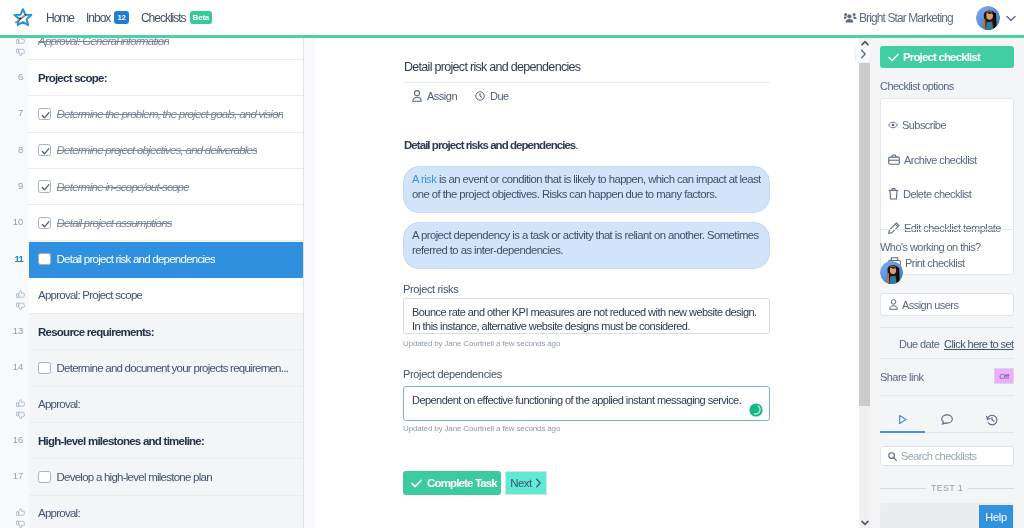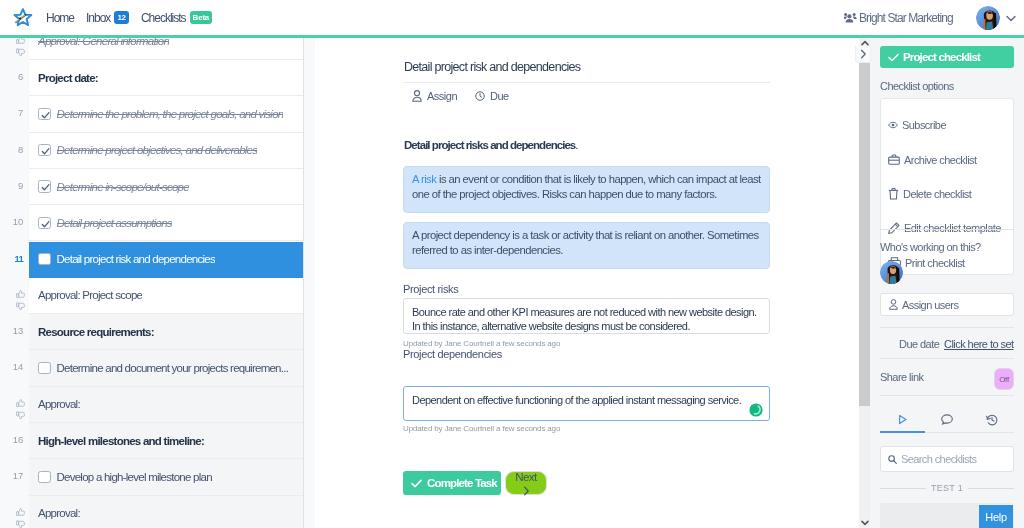--- a/index.html
+++ b/index.html
@@ -45,52 +45,52 @@
   .thumbs { position:absolute; left:0; width:29px; display:flex; flex-direction:column; align-items:center; gap:3.5px; padding-left:11px;}
 
   
   .mid { position:absolute; left:0px; top:0px; width:859px; height:528px; background:#fff; overflow:hidden; clip-path:inset(38px 0 0 315px); }
   .task-title { position:absolute; left:404px; top:60px; font-size:12.5px; letter-spacing:-0.7px; color:#2b3b51; }
   .title-rule { position:absolute; left:403px; top:82px; width:367px; height:1px; background:#e9ecef; }
   .meta { position:absolute; left:412px; top:90px; display:flex; align-items:center; font-size:11px; letter-spacing:-0.5px; color:#4e5d74;}
   .meta-item { display:flex; align-items:center; gap:5px; margin-right:18px;}
   .para-bold { position:absolute; left:404px; top:139px; font-size:11.5px; letter-spacing:-0.95px; font-weight:bold; color:#2b3b51;}
   .para-bold span.n { font-weight:normal; }
-  .infobox { position:absolute; left:403px; width:367px; background:#d2e4fa; border:1px solid #c3daf6; border-radius:4px; padding:5px 7px 10px 8px; font-size:11.3px; letter-spacing:-0.55px; color:#3d4f66; line-height:15px; }
+  .infobox { position:absolute; left:403px; width:367px; background:#d2e4fa; border:1px solid #c3daf6; border-radius:16px; padding:5px 7px 10px 8px; font-size:11.3px; letter-spacing:-0.55px; color:#3d4f66; line-height:15px; }
   .infobox a { color:#3a93e8; text-decoration:none; }
   .fieldlabel { position:absolute; left:403px; font-size:11px; letter-spacing:-0.35px; color:#42526e; }
   .fieldbox { position:absolute; left:403px; width:367px; border:1px solid #d8dde4; border-radius:3px; padding:6px 8px; font-size:11px; letter-spacing:-0.55px; color:#2b3b51; line-height:1.3; background:#fff;}
   .fieldbox.active { border-color:#78b0ec; }
   .updated { position:absolute; left:403px; font-size:8px; letter-spacing:-0.15px; color:#8f9bab; }
   .spinner { position:absolute; right:6px; bottom:3px; width:14px; height:14px; }
   .btn-complete { position:absolute; left:403px; top:471px; width:98px; height:24px; background:#3ccb9e; border-radius:3px; color:#fff; font-size:11.5px; letter-spacing:-0.85px; font-weight:bold; display:flex; align-items:center; padding-left:8px; gap:5px; }
-  .btn-next { position:absolute; left:505px; top:471px; width:42px; height:24px; background:#84cc16; border:1px solid #dcdfe4; border-radius:9px; color:#42526e; font-size:11.5px; letter-spacing:-0.5px; display:flex; align-items:center; justify-content:center; gap:3px;flex-direction:column; }
+  .btn-next { position:absolute; left:505px; top:471px; width:42px; height:24px; background:#5eead4; border:1px solid #dcdfe4; border-radius:0; color:#42526e; font-size:11.5px; letter-spacing:-0.5px; display:flex; align-items:center; justify-content:center; gap:3px; }
 
   
   .scrollbar { position:absolute; left:859px; top:38px; width:11px; height:490px; background:#f0f0f0; }
   .sb-up { position:absolute; left:859px; top:38px; width:11px; height:10px; background:#f1f1f1; display:flex; align-items:center; justify-content:center;}
   .sb-down { position:absolute; left:859px; top:517px; width:11px; height:11px; background:#f1f1f1; display:flex; align-items:center; justify-content:center;}
   .sb-thumb { position:absolute; left:859px; top:63px; width:11px; height:343px; background:#cbcbcb; }
   .collapse-btn { position:absolute; left:855px; top:46px; width:16px; height:17px; background:#fafbfc; border:1px solid #eceef0; border-top:none; border-radius:0 0 3px 3px; display:flex; align-items:center; justify-content:center; z-index:12;}
 
   
   .right { position:absolute; left:870px; top:0px; width:154px; height:528px; background:#f4f5f7; clip-path:inset(38px 0 0 0); }
   .r-complete { position:absolute; left:10px; top:46px; width:134px; height:22px; background:#41cfa2; border-radius:3px; color:#fff; font-size:11.5px; letter-spacing:-0.85px; font-weight:bold; display:flex; align-items:center; padding-left:8px; gap:4px;}
   .r-label { position:absolute; left:10px; font-size:11px; letter-spacing:-0.55px; color:#5a6880; white-space:nowrap; }
   .r-card { position:absolute; left:10px; width:134px; background:#fff; border:1px solid #e4e7eb; border-radius:3px; padding:3px 0 0 0;}
   .r-opt { display:flex; align-items:center; gap:4px; height:22.4px; padding:0 0 0 7px; font-size:11px; letter-spacing:-0.55px; color:#5a6880; white-space:nowrap;margin-top:12px;}
   .r-sep { position:absolute; left:10px; width:134px; height:1px; background:#e2e5e9; }
   .r-avatar { position:absolute; left:10px; width:23px; height:23px; border-radius:50%; overflow:hidden;}
   .r-assign { position:absolute; left:10px; width:134px; height:23px; background:#fff; border:1px solid #dfe2e7; border-radius:3px; display:flex; align-items:center; padding-left:8px; gap:4px; font-size:11px; letter-spacing:-0.55px; color:#5a6880;}
   .r-link { color:#42526e; text-decoration:underline; font-size:11px; letter-spacing:-0.55px; white-space:nowrap;}
-  .r-off { position:absolute; width:20px; height:22px; background:#f0abfc; border:1px solid #d6dae0; border-radius:6px; font-size:8px; letter-spacing:-0.3px; color:#5a6880; display:flex; align-items:center; justify-content:center;}
+  .r-off { position:absolute; width:20px; height:16px; background:#f0abfc; border:1px solid #d6dae0; border-radius:0; font-size:8px; letter-spacing:-0.3px; color:#5a6880; display:flex; align-items:center; justify-content:center;}
   .r-tabs { position:absolute; left:10px; width:134px; height:26px; display:flex; }
   .r-tab { flex:1; display:flex; align-items:center; justify-content:center; border-bottom:1px solid #e2e5e9;}
   .r-tab.active { border-bottom:2px solid #4392e4; }
-  .r-search { position:absolute; left:10px; width:134px; height:26px; background:#fff; border:1px solid #dfe2e7; border-radius:3px; display:flex; align-items:center; padding-left:7px; gap:4px; font-size:11px; letter-spacing:-0.6px; color:#9aa6b6;}
+  .r-search { position:absolute; left:10px; width:134px; height:20px; background:#fff; border:1px solid #dfe2e7; border-radius:3px; display:flex; align-items:center; padding-left:7px; gap:4px; font-size:11px; letter-spacing:-0.6px; color:#9aa6b6;}
   .r-divider-label { position:absolute; left:10px; width:134px; display:flex; align-items:center; gap:5px; font-size:9px; color:#96a1b1; letter-spacing:.3px;}
   .r-divider-label:before, .r-divider-label:after { content:""; flex:1; height:1px; background:#d8dce2;}
   .r-bottomcard { position:absolute; left:10px; width:134px; height:30px; background:#ebecee; border-radius:2px; overflow:hidden;}
   .helpbtn { position:absolute; left:979px; top:505px; width:34px; height:23px; background:#3292dd; color:#fff; font-size:11px; letter-spacing:-0.3px; display:flex; align-items:center; justify-content:center; }
 </style>
 </head>
 <body>
 
 <div id="app">
 
@@ -161,21 +161,21 @@
 </div>
 <div class="topbar-accent"></div>
 
 <div class="leftpanel">
   <div class="lp-numcol"></div>
   <div class="lp-list" id="lp-list">
         <div class="lp-row white" style="position: absolute; left: 0px; right: 0px; top: -14.3px;">
           <span class="lp-txt done">Approval: General information</span>
         </div>
         <div class="lp-row white" style="position: absolute; left: 0px; right: 0px; top: 22px;">
-          <span class="lp-txt head">Project date:</span>
+          <span class="lp-txt head">Project scope:</span>
         </div>
         <div class="lp-row white" style="position: absolute; left: 0px; right: 0px; top: 58.3px;">
           <span class="cb checked">
             <svg width="11" height="11" viewBox="0 0 11 11" fill="none" stroke="#4b5a70" stroke-width="1.25" stroke-linecap="round" stroke-linejoin="round">
               <path d="M2.3 5.5 L4.5 7.8 L8.9 2.7"></path>
             </svg>
           </span>
           <span class="lp-txt done">Determine the problem, the project goals, and vision</span>
         </div>
         <div class="lp-row white" style="position: absolute; left: 0px; right: 0px; top: 94.6px;">
@@ -316,21 +316,21 @@
   <div class="infobox" id="info2" style="top:222px;">
     <span>A project dependency is a task or activity that is reliant on another. Sometimes referred to as inter-dependencies.</span>
   </div>
 
   <div class="fieldlabel" style="top:283px;">Project risks</div>
   <div class="fieldbox" style="top:298px; height:36px;">
     <span>Bounce rate and other KPI measures are not reduced with new website design. In this instance, alternative website designs must be considered.</span>
   </div>
   <div class="updated" style="top:339px;">Updated by Jane Courtnell a few seconds ago</div>
 
-  <div class="fieldlabel" style="top:348px;">Project dependencies</div>
+  <div class="fieldlabel" style="top:368px;">Project dependencies</div>
   <div class="fieldbox active" style="top:386px; height:35px;">
     <span>Dependent on effective functioning of the applied instant messaging service.</span>
     <span class="spinner">
       <svg width="14" height="14" viewBox="0 0 14 14">
         <circle cx="7" cy="7" r="6.6" fill="#16b67f"></circle>
         <path d="M9.3 3.1a4.4 4.4 0 0 1-3.9 7.7" fill="none" stroke="#a8ecd2" stroke-width="1.5" stroke-linecap="round"></path>
       </svg>
     </span>
   </div>
   <div class="updated" style="top:424px;">Updated by Jane Courtnell a few seconds ago</div>

